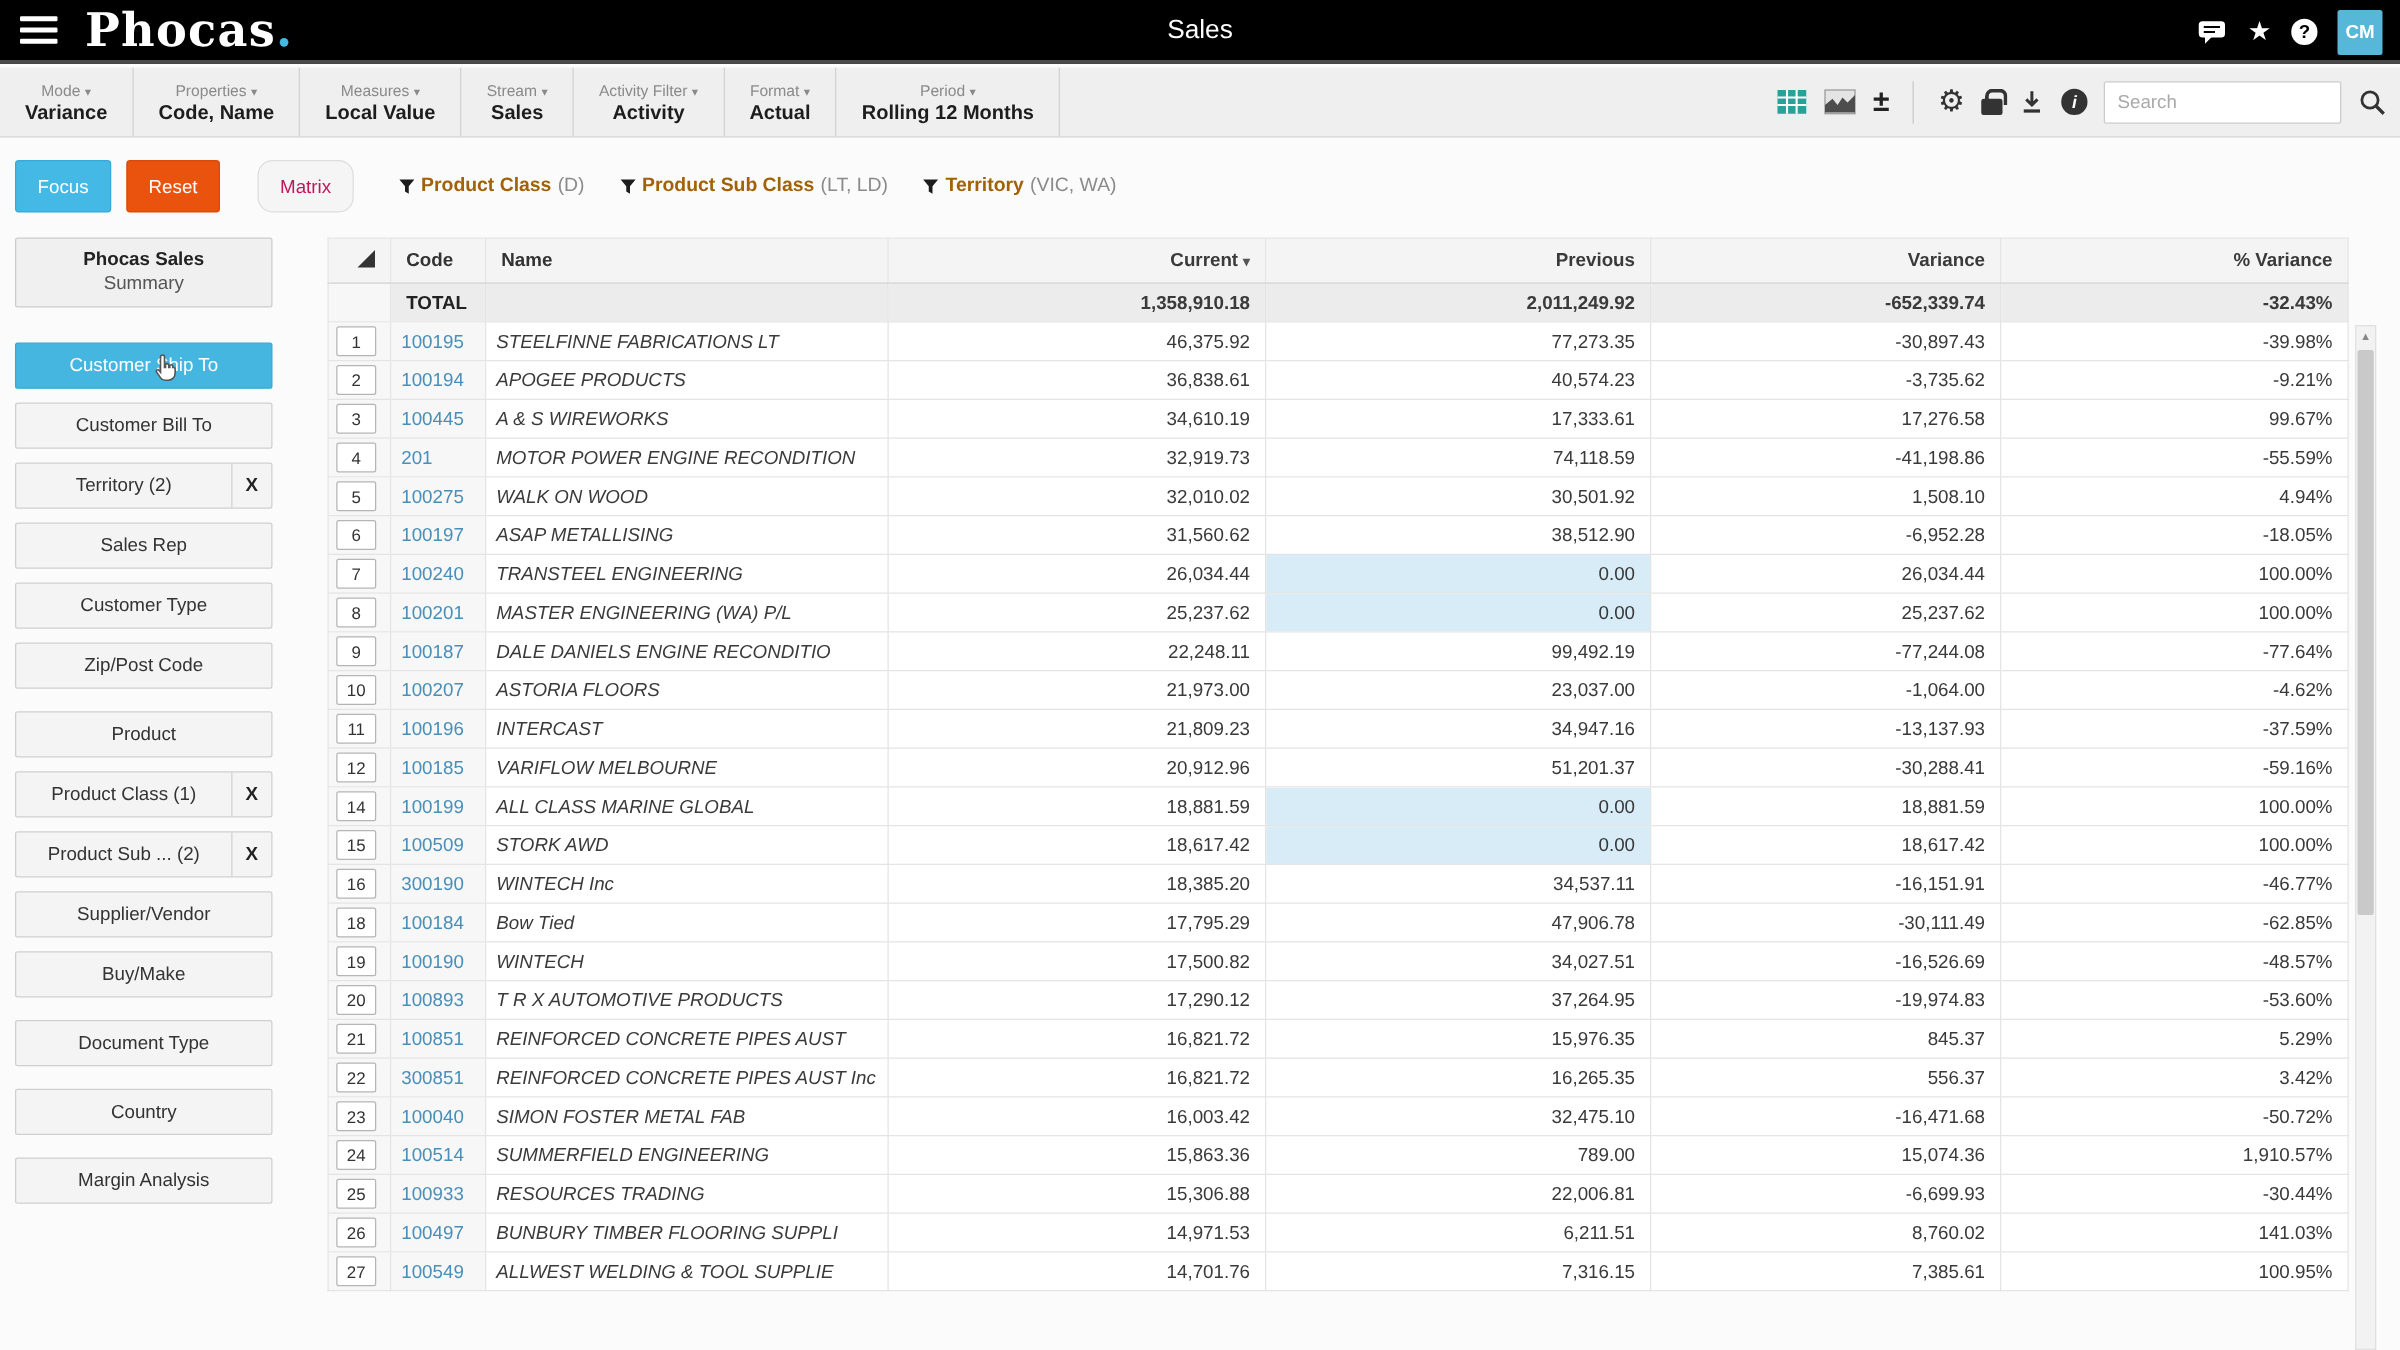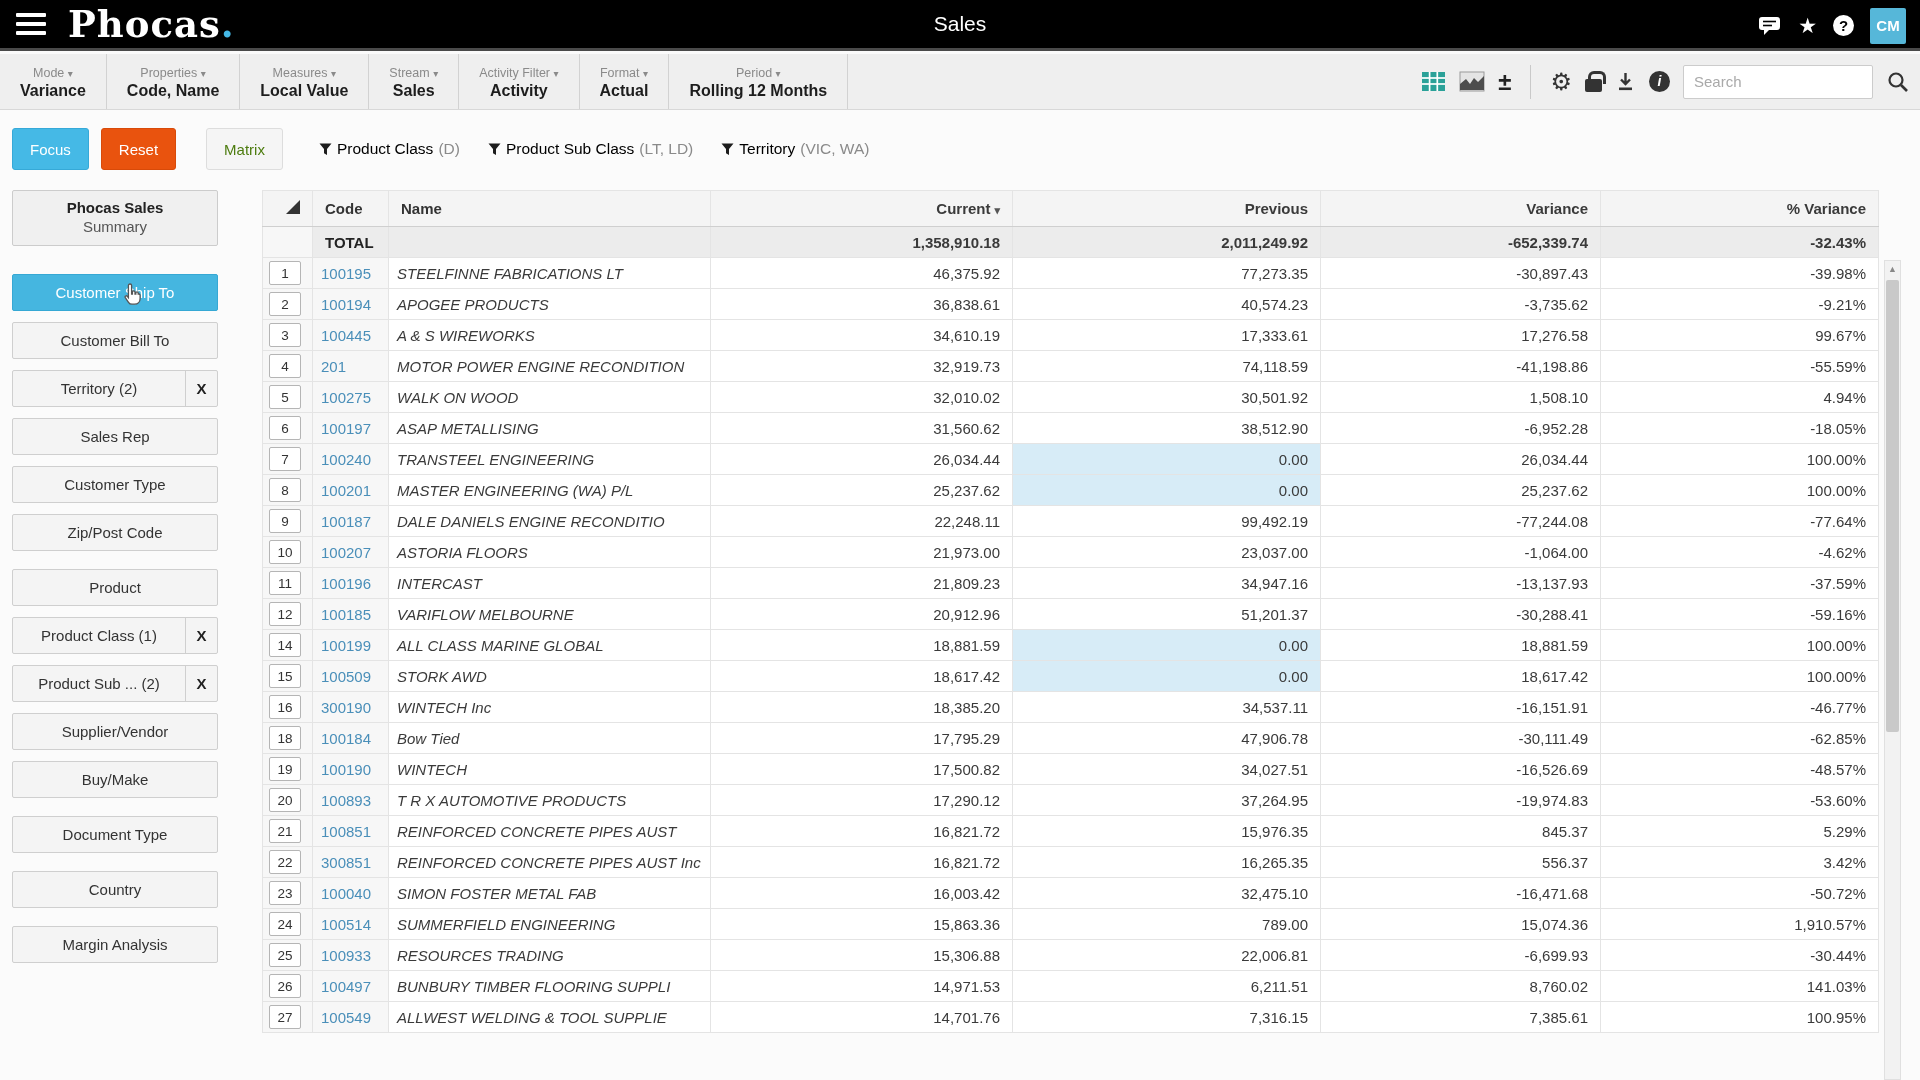--- a/index.html
+++ b/index.html
@@ -44,25 +44,25 @@
   .search-box { width:190px; height:34px; border:1px solid #ccc; border-radius:2px; background:#fff;
                 font-size:15px; padding:0 10px; color:#333; font-family:"Liberation Sans",sans-serif; }
   .search-box::placeholder { color:#a9a9a9; }
 
   
   .actions-row { position:absolute; top:127px; left:12px; height:44px; display:flex; align-items:center; }
   .btn { height:42px; border-radius:3px; font-size:15px; padding:0 17px; cursor:pointer;
          border:1px solid transparent; font-family:"Liberation Sans",sans-serif; }
   .btn-focus { background:#45b9e6; color:#fff; border-color:#36a9d8; margin-right:12px; }
   .btn-reset { background:#e9530e; color:#fff; border-color:#d84a09; }
-  .btn-matrix { background:#f5f5f5; color:#4d7c0f; border-color:#ddd; margin-left:30px; }
+  .btn-matrix { background:#f5f5f5; color:#be185d; border-color:#ddd; margin-left:30px;border-radius:12px; }
   .chips { display:flex; align-items:center; gap:28px; margin-left:36px; }
   .chip { display:flex; align-items:center; font-size:15.5px; cursor:pointer; }
   .chip svg { margin-right:5px; }
-  .chip .chip-name { font-weight:normal; color:#000000; margin-right:5px; }
+  .chip .chip-name { font-weight:bold; color:#a16207; margin-right:5px; }
   .chip .chip-val { color:#8a8a8a; }
 
   
   .sidebar { position:absolute; left:12px; top:190px; width:206px; }
   .summary-box { height:56px; background:#f0f0f0; border:1px solid #ccc; border-radius:2px;
                  text-align:center; padding-top:8px; margin-bottom:28px; cursor:pointer; }
   .summary-title { font-size:15px; font-weight:bold; color:#222; }
   .summary-sub { font-size:15px; color:#555; margin-top:2px; }
   .side-group { margin-bottom:18px; }
   .side-item { height:37px; margin-bottom:11px; background:#f4f4f4; border:1px solid #cfcfcf;

